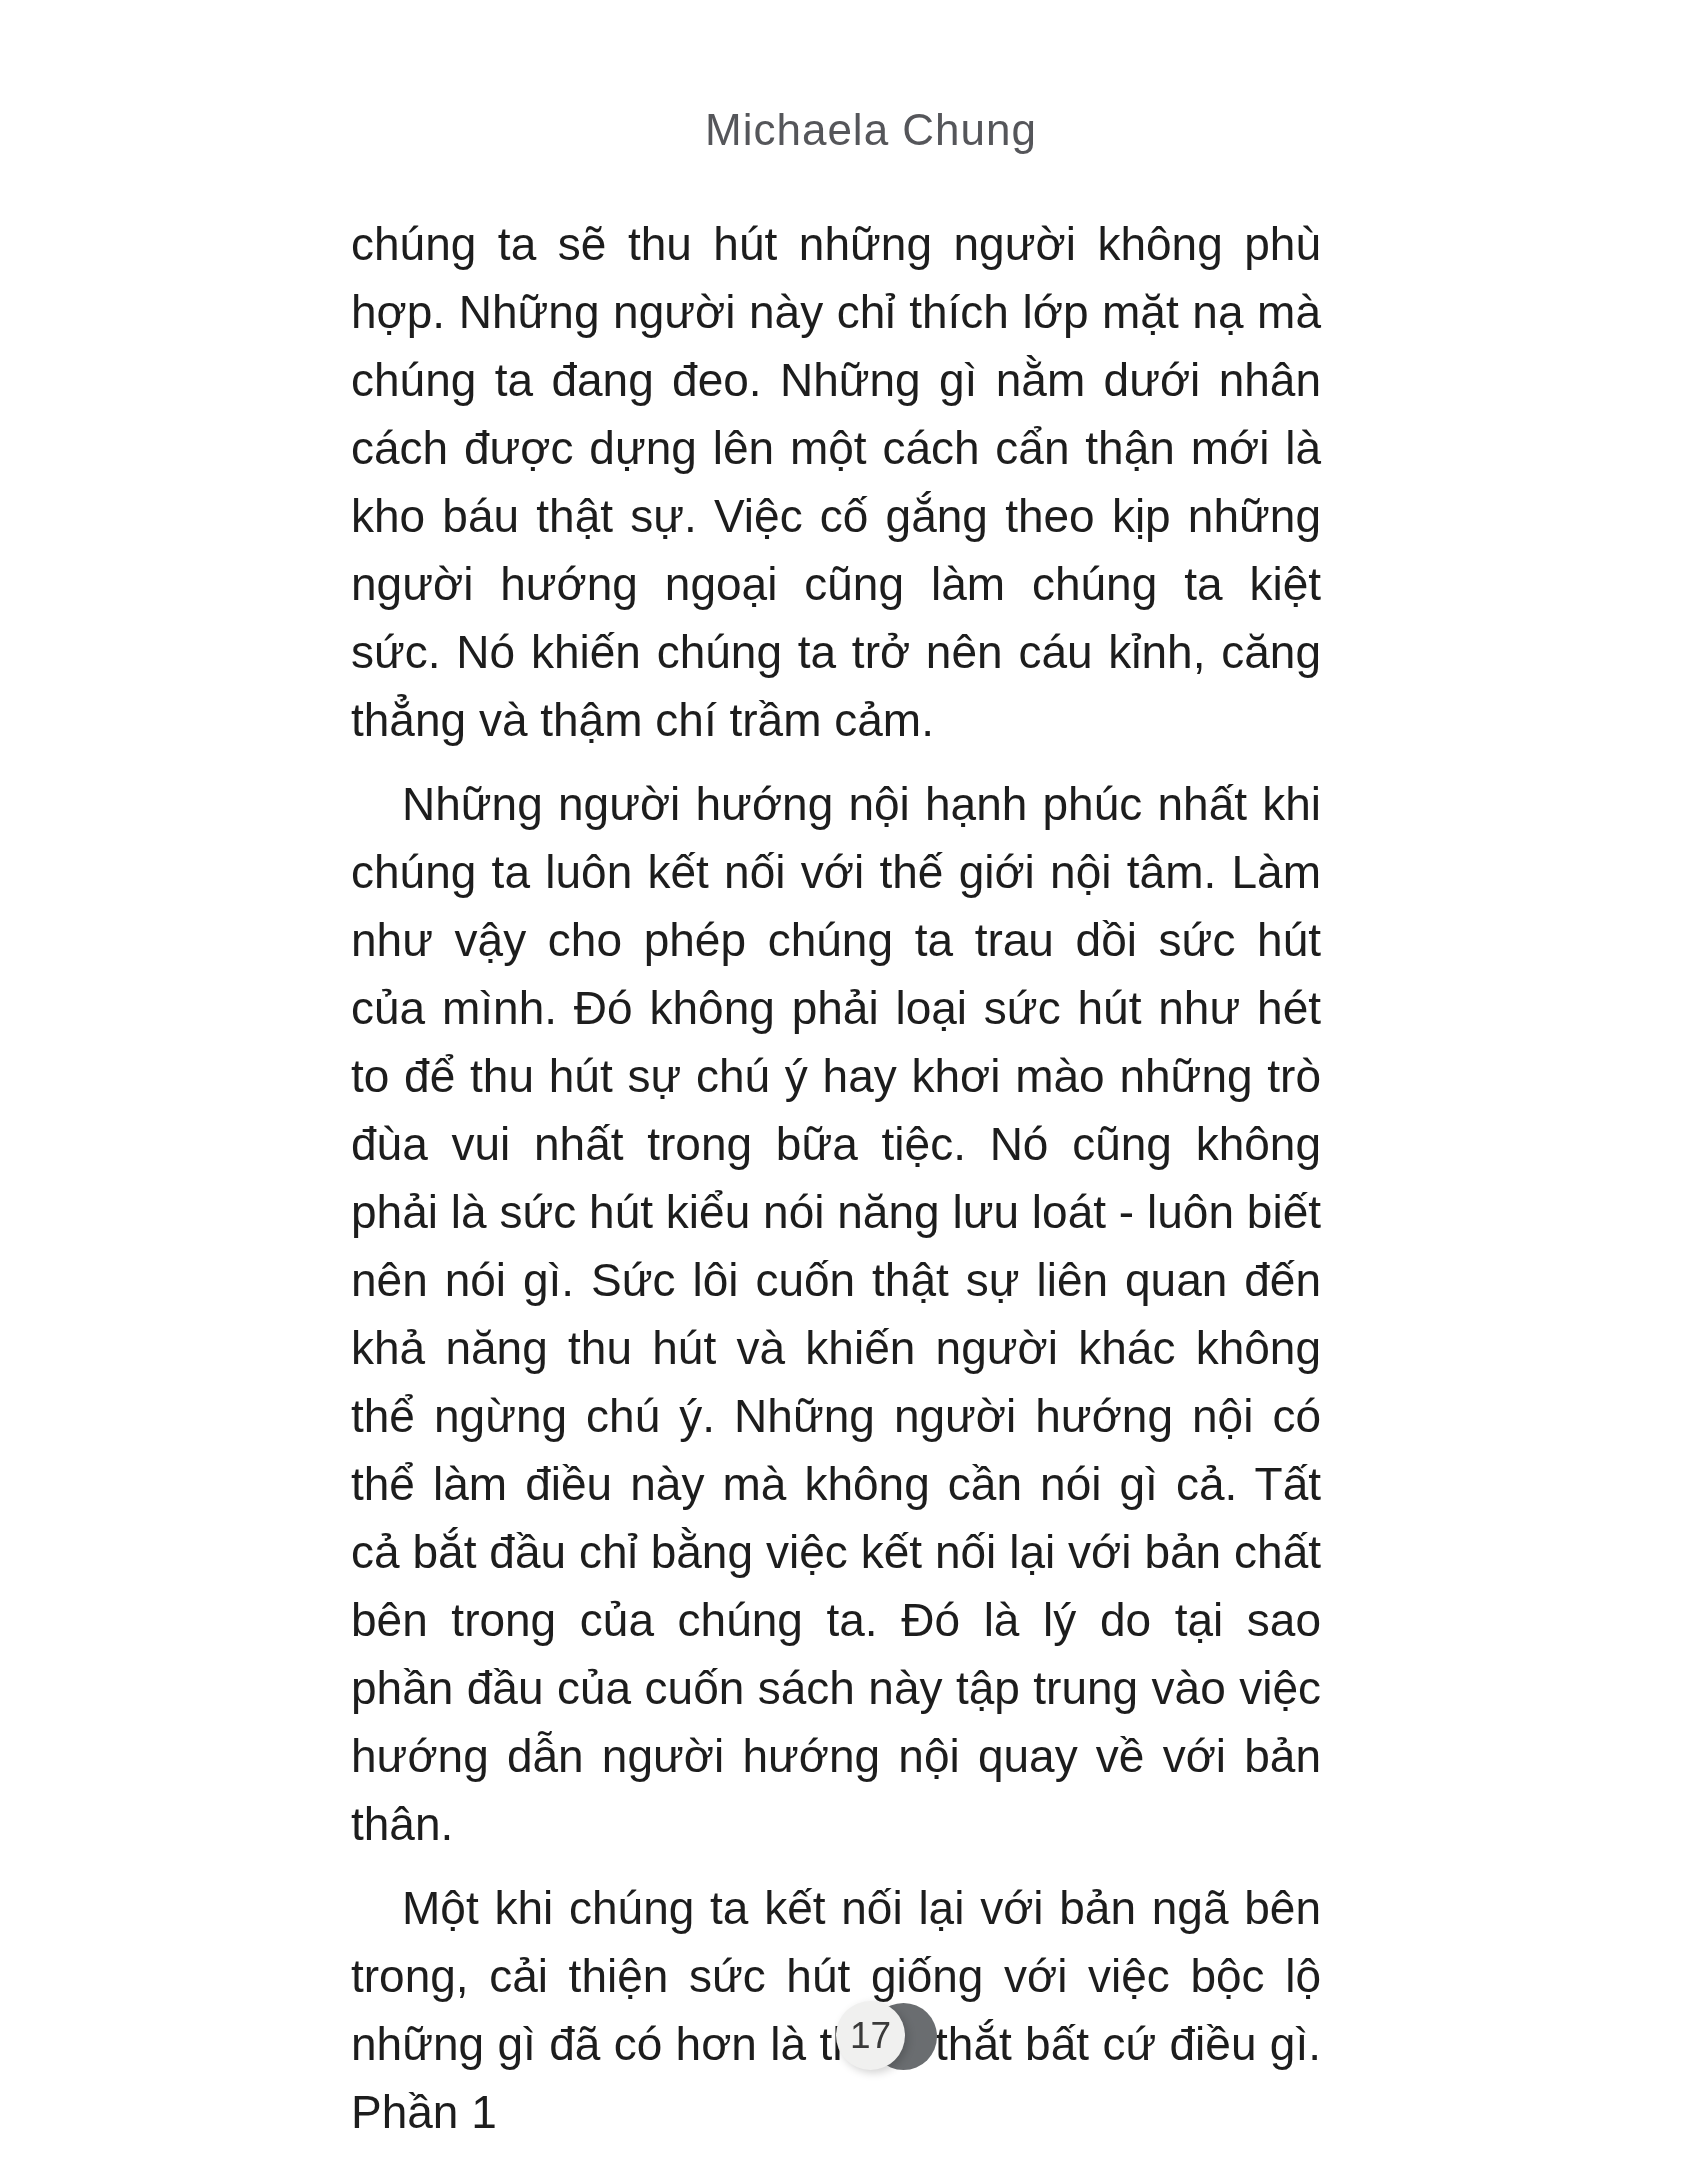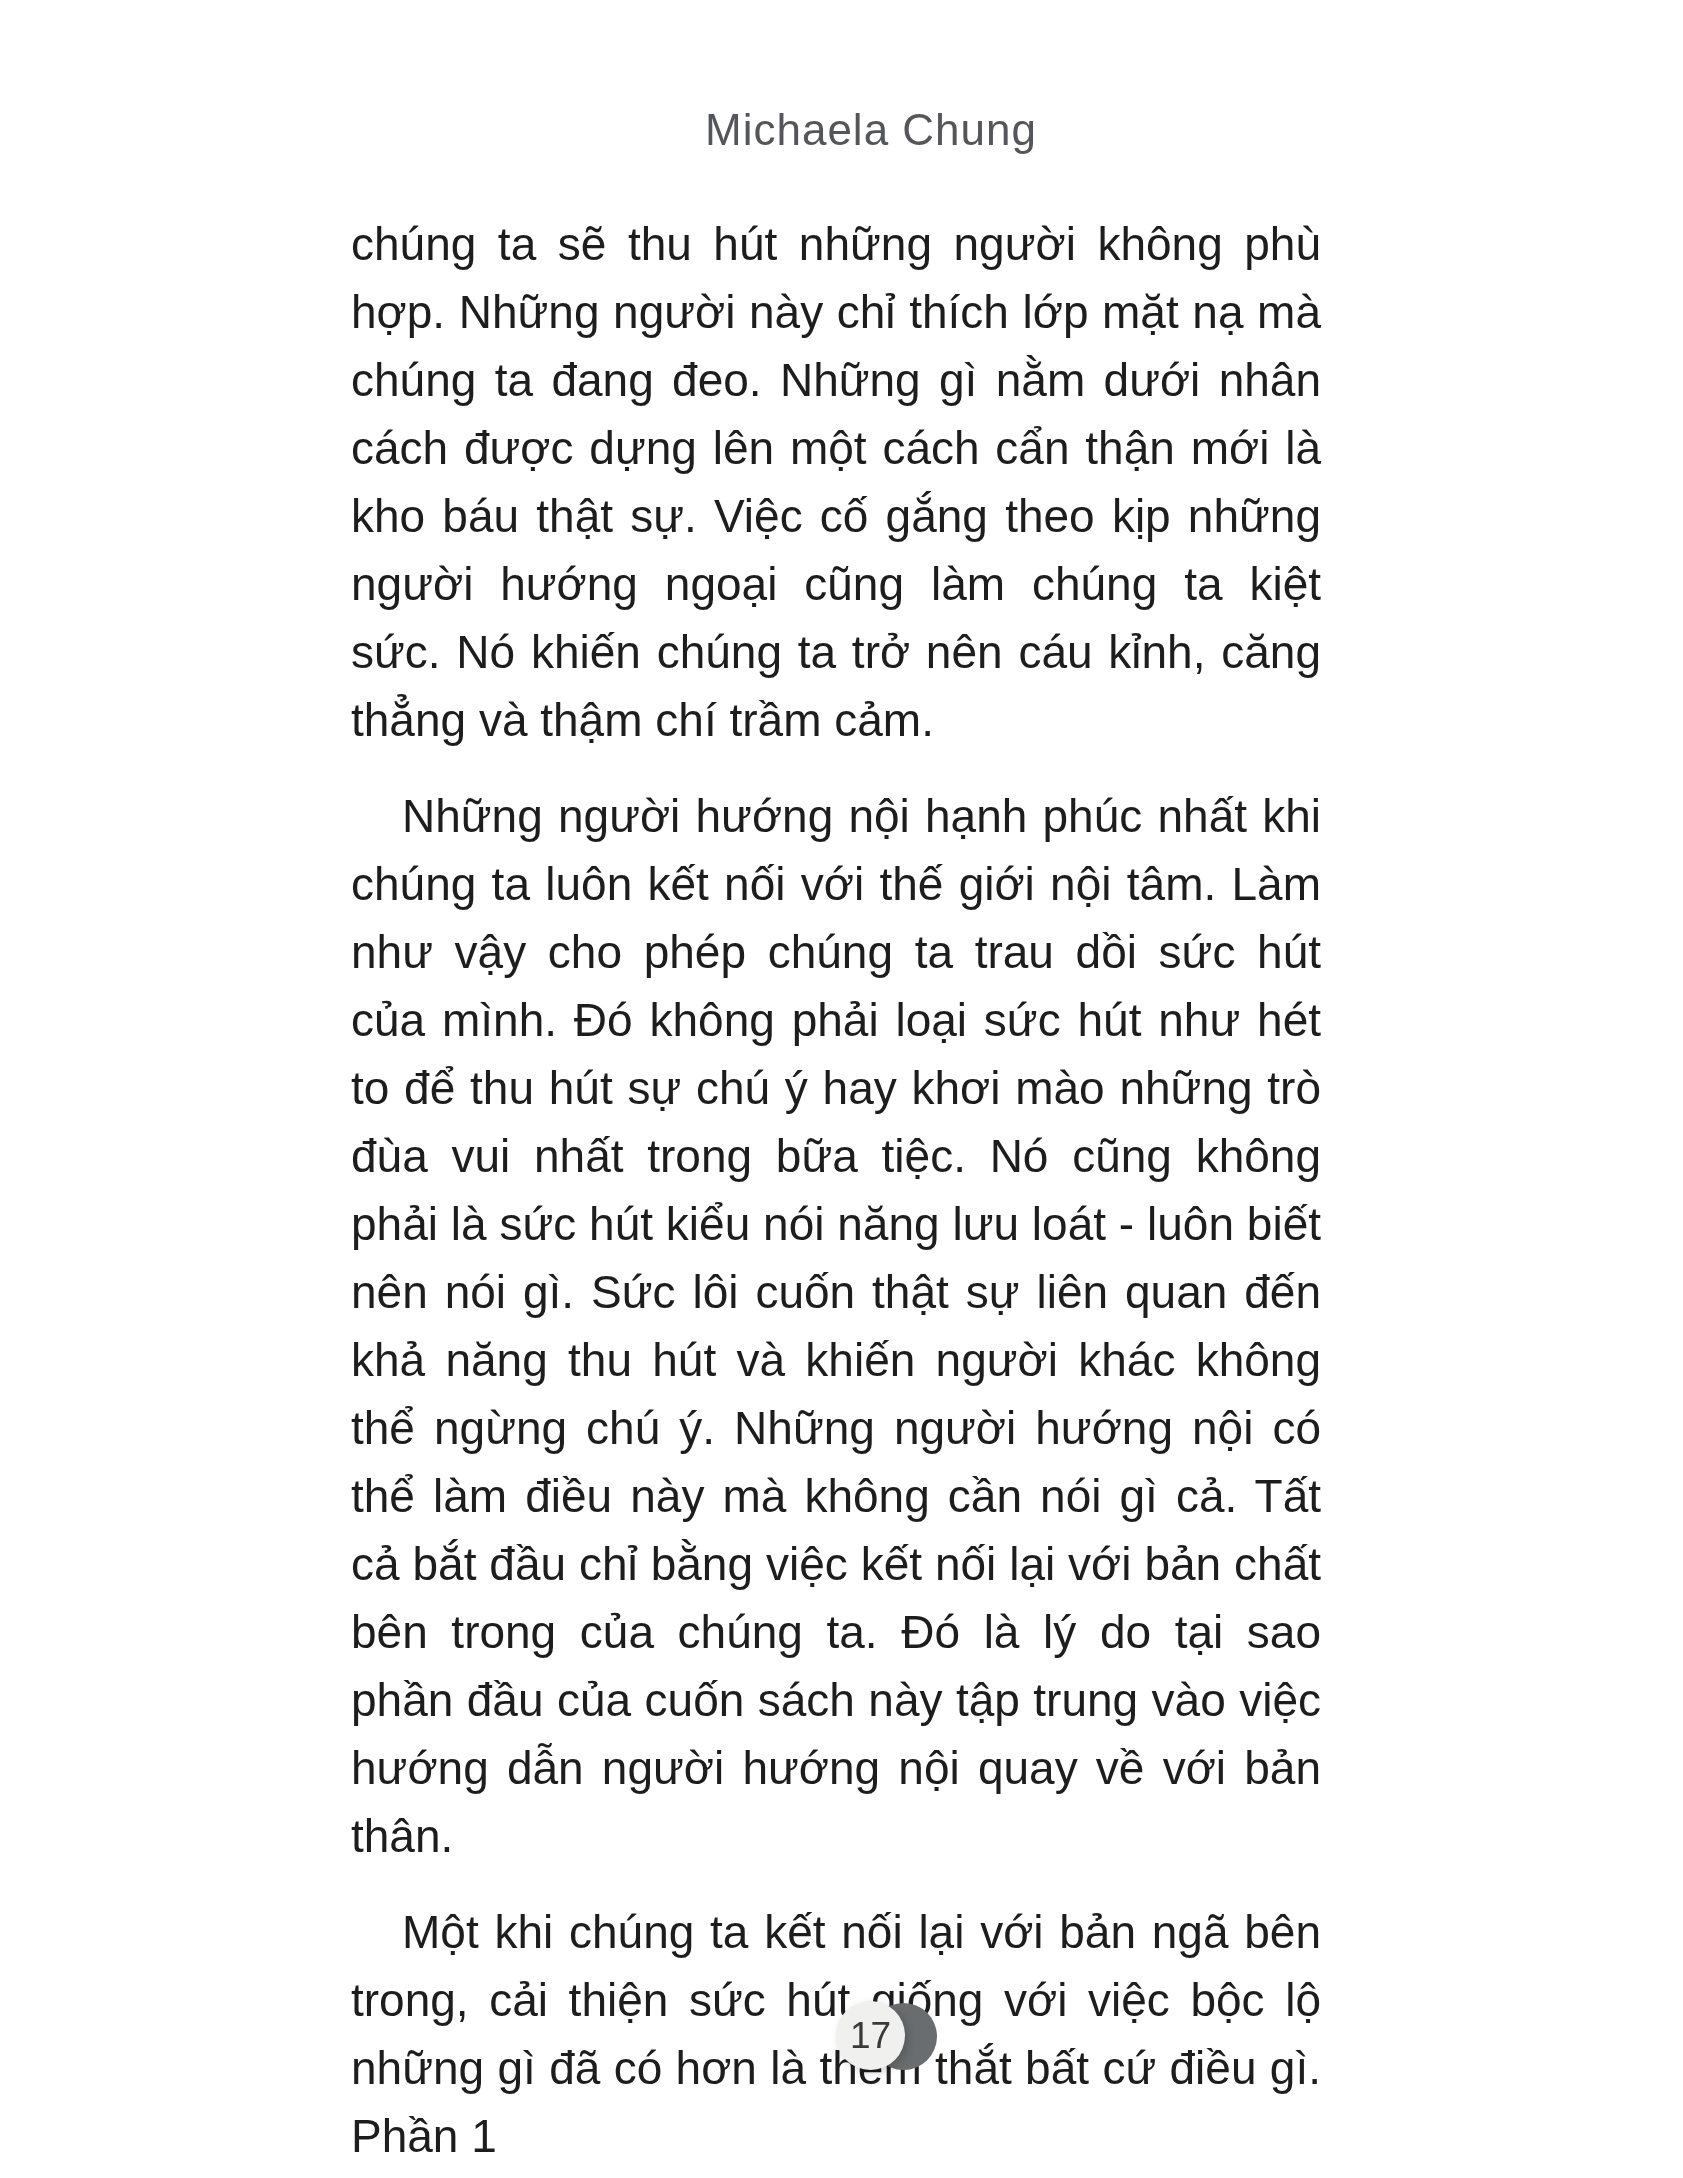--- a/index.html
+++ b/index.html
@@ -33,21 +33,21 @@
     top:210px;
     width:970px;
     font-family:Liberation Sans, sans-serif;
     font-size:46px;
     line-height:68px;
     color:var(--text-color);
     text-align:justify;
     text-justify:inter-word;
   }
   .para{margin:0;}
-  .para + .para{margin-top:28px;}
+  .para + .para{margin-top:16px;}
   .para.indent{text-indent:51px;}
   .page-badge{
     position:absolute;
     left:836px;
     top:2001px;
     width:111px;
     height:73px;
   }
   .badge-dark{
     position:absolute;

